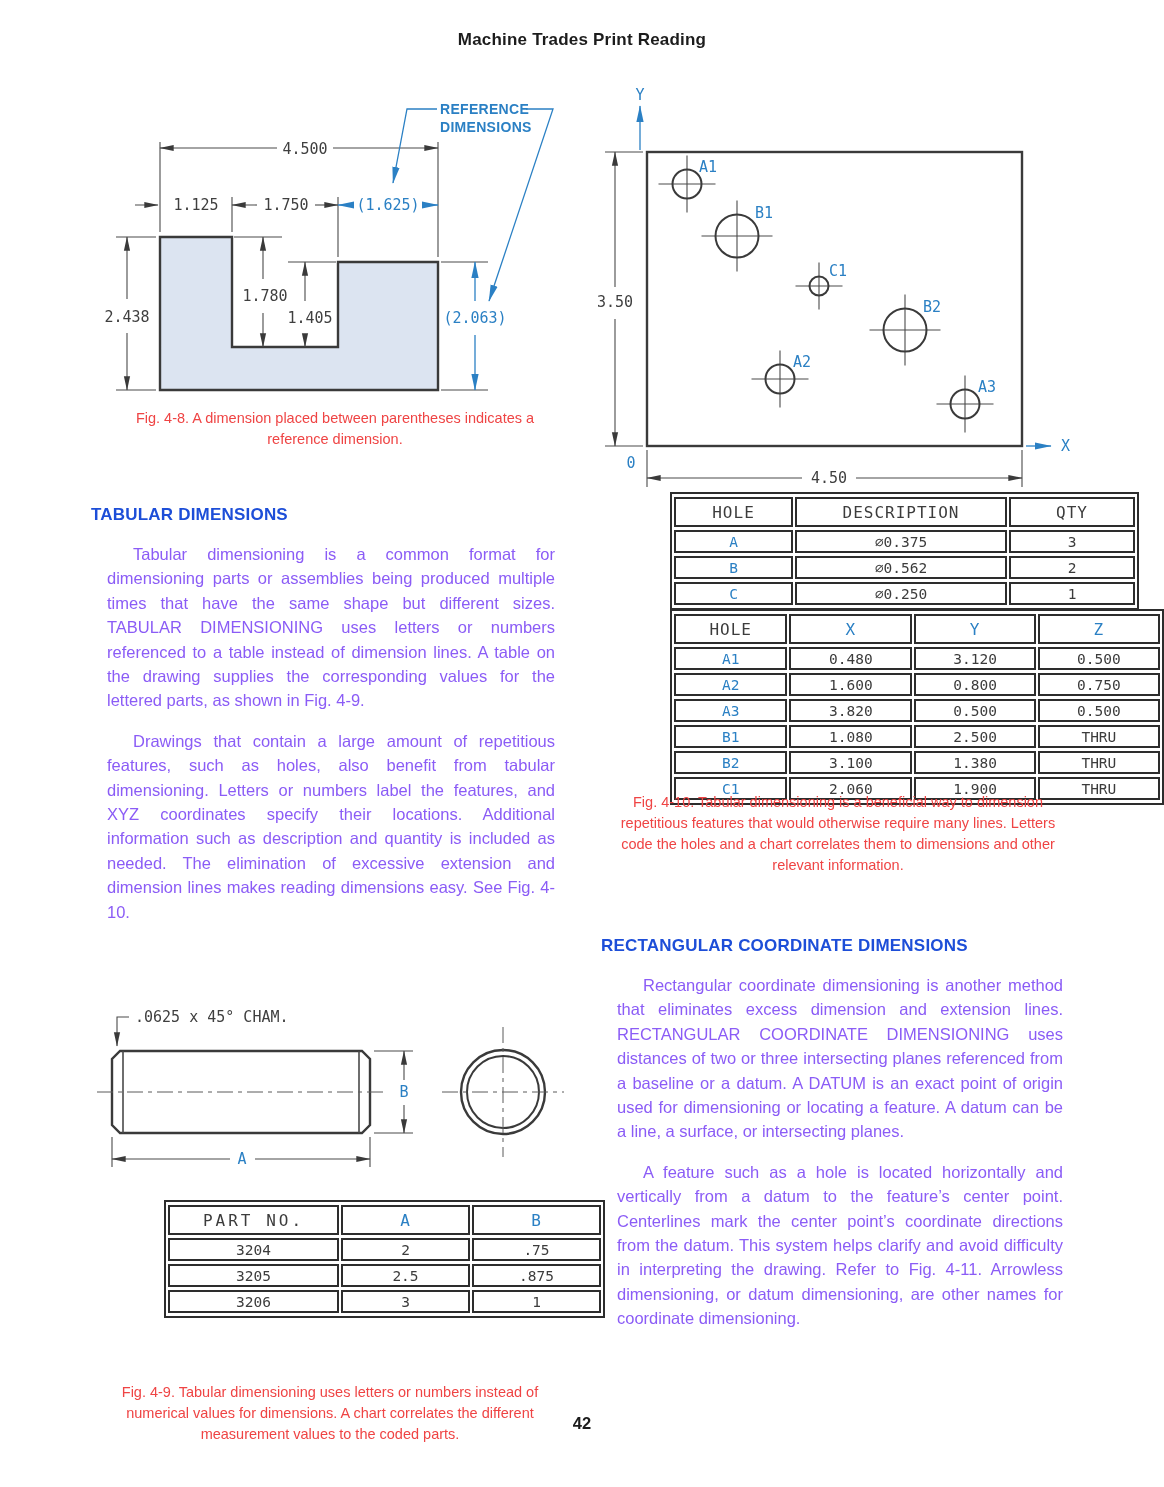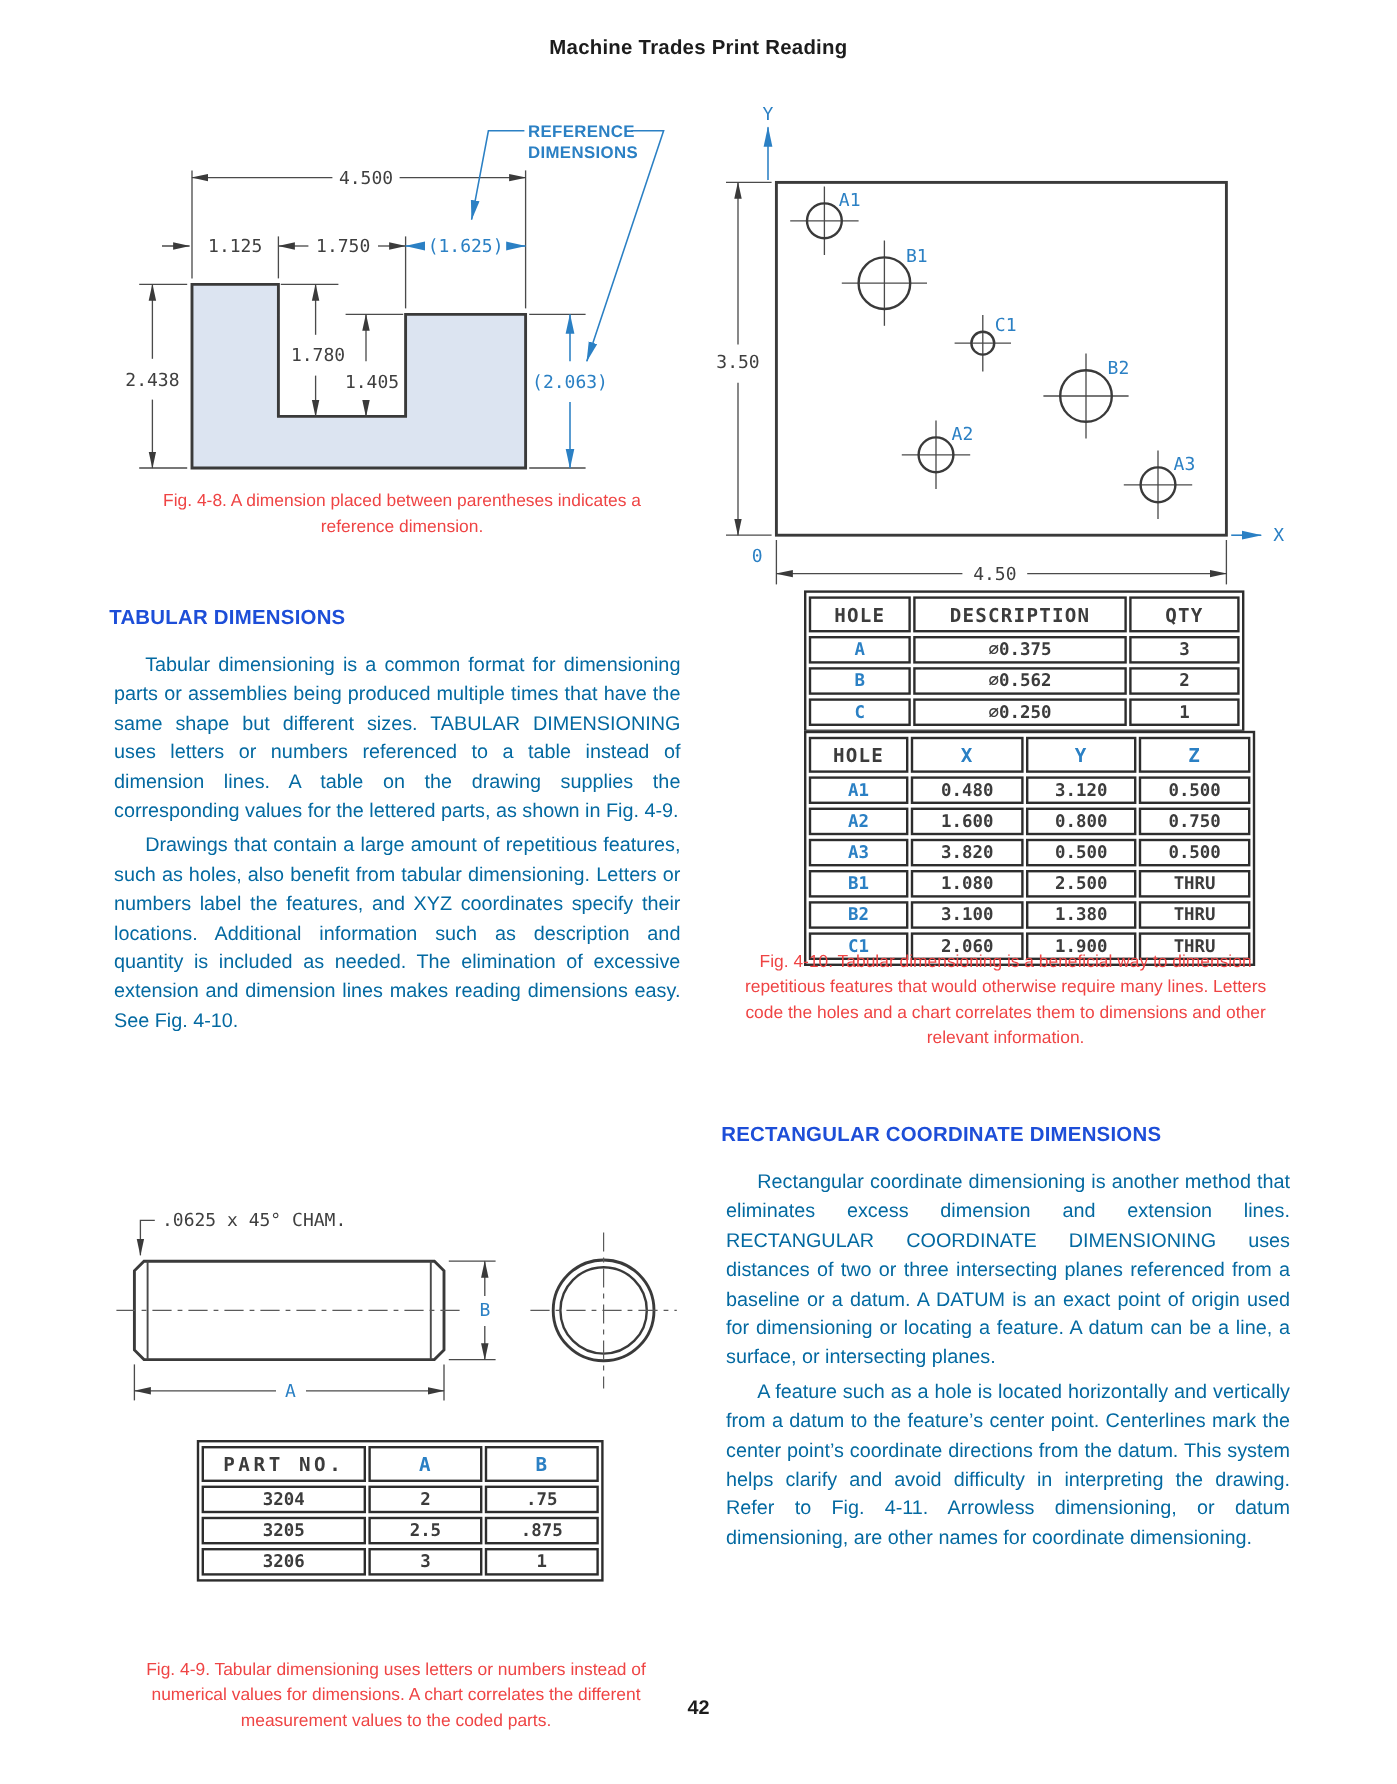--- a/index.html
+++ b/index.html
@@ -3,31 +3,31 @@
 <meta charset="utf-8">
 <style>
   html,body{margin:0;padding:0;background:#ffffff;}
   .page{position:relative;width:1164px;height:1487px;background:#fff;overflow:hidden;
         font-family:"Liberation Sans",sans-serif;color:#262626;border-radius:15px;}
   .hdr{position:absolute;left:0;top:30px;width:100%;text-align:center;
        font-size:17px;font-weight:bold;color:#1c1c1c;letter-spacing:.2px;}
   .abs{position:absolute;}
   .caption{font-size:14.5px;line-height:21px;text-align:center;color:#ef4444;}
   .colheading{font-size:17px;font-weight:bold;color:#1d4ed8;margin:0 0 17px 0;letter-spacing:.2px;}
-  .bodytext p{margin:4px;font-size:16.5px;line-height:24.4px;text-align:justify;
-              text-indent:26px;color:#0369a1;}
+  .bodytext p{margin:16px;font-size:16.5px;line-height:24.4px;text-align:justify;
+              text-indent:26px;color:#8b5cf6;}
   .pageno{position:absolute;left:0;top:1414px;width:100%;text-align:center;
           font-size:16.5px;font-weight:bold;color:#1c1c1c;}
 
   
   table.cadtab{border-collapse:separate;border-spacing:2px 3px;border:2px solid #2d2d2d;
                background:#fff;}
   table.cadtab th,table.cadtab td{border:2px solid #2d2d2d;text-align:center;
-        font-family:"DejaVu Sans Mono",monospace;font-weight:bold;
-        color:#3c3c3c;padding:0 3px;}
+        font-family:"DejaVu Sans Mono",monospace;font-weight:normal;
+        color:#3c3c3c;padding:0 20px;}
   table.cadtab th{font-size:16px;height:26px;letter-spacing:1px;}
   table.cadtab td{font-size:14.5px;height:19px;}
   .blu{color:#2b80c4;}
   table.cadtab th.blu,table.cadtab td.blu{color:#2b80c4;}
 
   
   svg text{font-family:"DejaVu Sans Mono",monospace;}
   .thick{stroke:#3a3a3a;stroke-width:2.4;fill:none;}
   .thick2{stroke:#3a3a3a;stroke-width:2;fill:none;}
   .thin{stroke:#4a4a4a;stroke-width:1.1;fill:none;}

